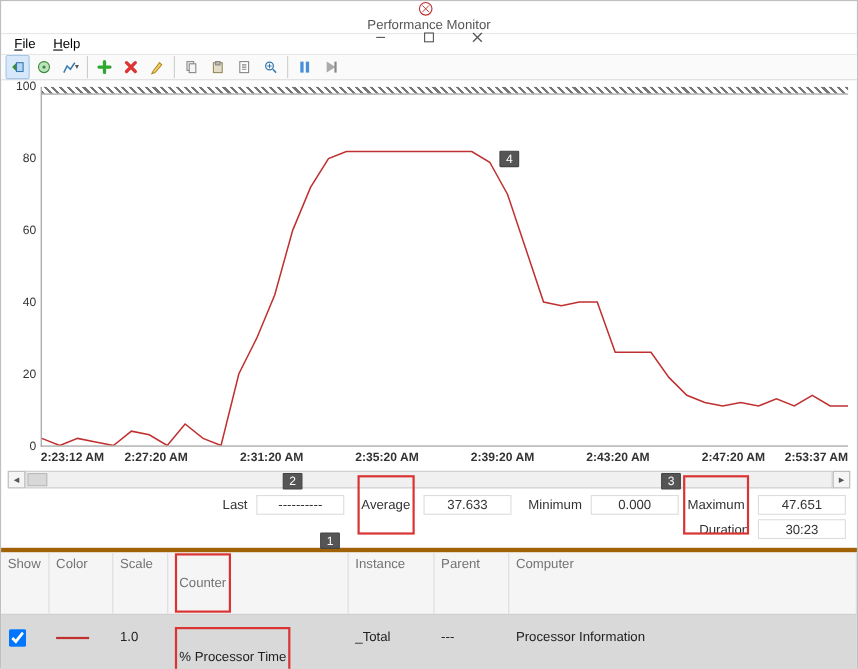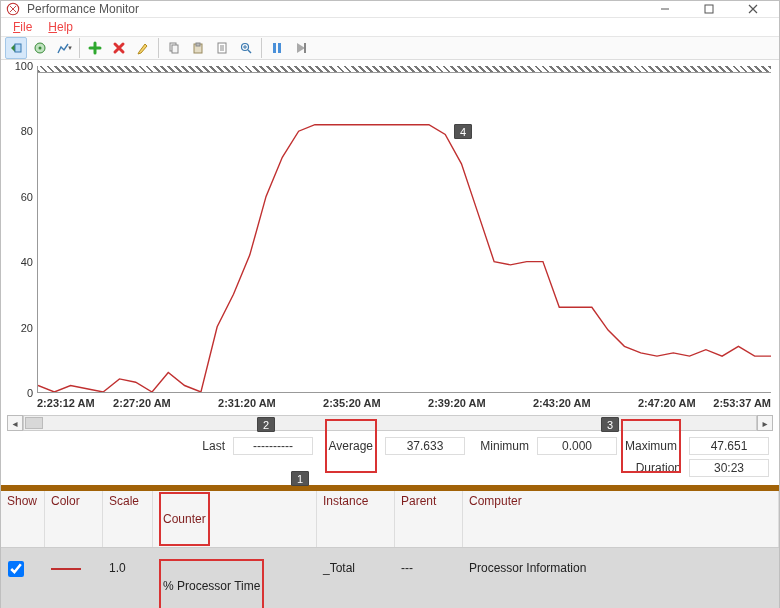--- a/index.html
+++ b/index.html
@@ -2,28 +2,28 @@
 <html><head>
 <meta charset="utf-8">
 <style>
   * { box-sizing: border-box; margin: 0; padding: 0; }
   html, body { width: 780px; height: 608px; overflow: hidden; }
   body { font-family: "Segoe UI", Tahoma, sans-serif; font-size: 12px; background: #fff; }
 
   .window { width: 780px; height: 608px; border: 1px solid #bfbfbf; display: flex; flex-direction: column; background: #fff; }
 
   
-  .titlebar { height: 30px; display: flex; align-items: center; padding: 0 4px; border-bottom: 1px solid #e6e6e6; color: #666; }
+  .titlebar { height: 30px; display: flex; align-items: center; padding: 0 4px; border-bottom: 1px solid #e6e6e6; color: #666; flex-direction: column; }
   .titlebar .app-icon { width: 16px; height: 16px; margin-right: 6px; display: inline-flex; align-items: center; justify-content: center; }
   .titlebar .title { flex: 1; font-size: 12px; color: #555; }
   .titlebar .win-btns { display: flex; height: 100%; }
   .titlebar .win-btn { width: 44px; display: flex; align-items: center; justify-content: center; color: #888; }
 
   
-  .menubar { height: 22px; display: flex; align-items: center; padding: 0 4px; border-bottom: 1px solid #e6e6e6; font-size: 12px; color: #ef4444; }
+  .menubar { height: 22px; display: flex; align-items: center; padding: 0 4px; border-bottom: 1px solid #e6e6e6; font-size: 12px; color: #000000; }
   .menubar .menu-item { padding: 2px 8px; cursor: default; }
   .menubar .menu-item u { text-decoration: underline; }
 
   
   .toolbar { height: 28px; display: flex; align-items: center; padding: 0 4px; gap: 2px; border-bottom: 1px solid #ddd; background: #fafafa; }
   .toolbar .tbtn { width: 22px; height: 22px; display: flex; align-items: center; justify-content: center; border: 1px solid transparent; border-radius: 2px; cursor: default; }
   .toolbar .sep { width: 1px; height: 20px; background: #ccc; margin: 0 2px; }
   .toolbar .tbtn svg { display: block; }
   .toolbar .tbtn.first { background: #d6e8fa; border-color: #a3c7e8; }
 
@@ -48,21 +48,21 @@
 
   
   .stats { padding: 4px 10px 6px 40px; font-size: 12px; color: #333; }
   .stats-row { display: flex; align-items: center; justify-content: flex-end; gap: 4px; height: 22px; }
   .stat-label { width: 64px; text-align: right; padding-right: 4px; }
   .stat-val { width: 110px; height: 18px; border: 1px solid #ddd; background: #fff; text-align: center; padding: 1px 6px 0 6px; font-size: 12px; }
   .stat-val.short { width: 80px; }
   .hl-red { border: 2px solid #d93333; padding: 18px 2px; margin: -2px 0; display:inline-block; }
 
   
-  .grid-head { display: flex; background: #f5f5f5; border-top: 6px solid #a16207; border-bottom: 1px solid #ccc; font-size: 12px; color: #7f1d1d; }
+  .grid-head { display: flex; background: #f5f5f5; border-top: 4px solid #a16207; border-bottom: 1px solid #ccc; font-size: 12px; color: #737373; }
   .gh-cell { border-right: 1px solid #ddd; padding: 3px 6px; white-space: nowrap; overflow: hidden; }
   .grid-row { display: flex; background: #d9d9d9; font-size: 12px; color: #222; border-bottom: 1px solid #bbb; }
   .gr-cell { padding: 2px 6px; white-space: nowrap; overflow: hidden; margin-top: 11px; }
   .color-swatch { display:inline-block; width:30px; height:2px; background:#c03030; vertical-align:middle; }
   .grid-row .chk { width:16px; height:16px; margin: 0 3px 0 1px; }
 
   .annot { position: absolute; background: #555; color: #fff; font-size: 11px; width: 18px; height: 15px; display:flex; align-items:center; justify-content:center; border:1px solid #444; border-radius:1px; }
 </style>
 </head>
 <body>

